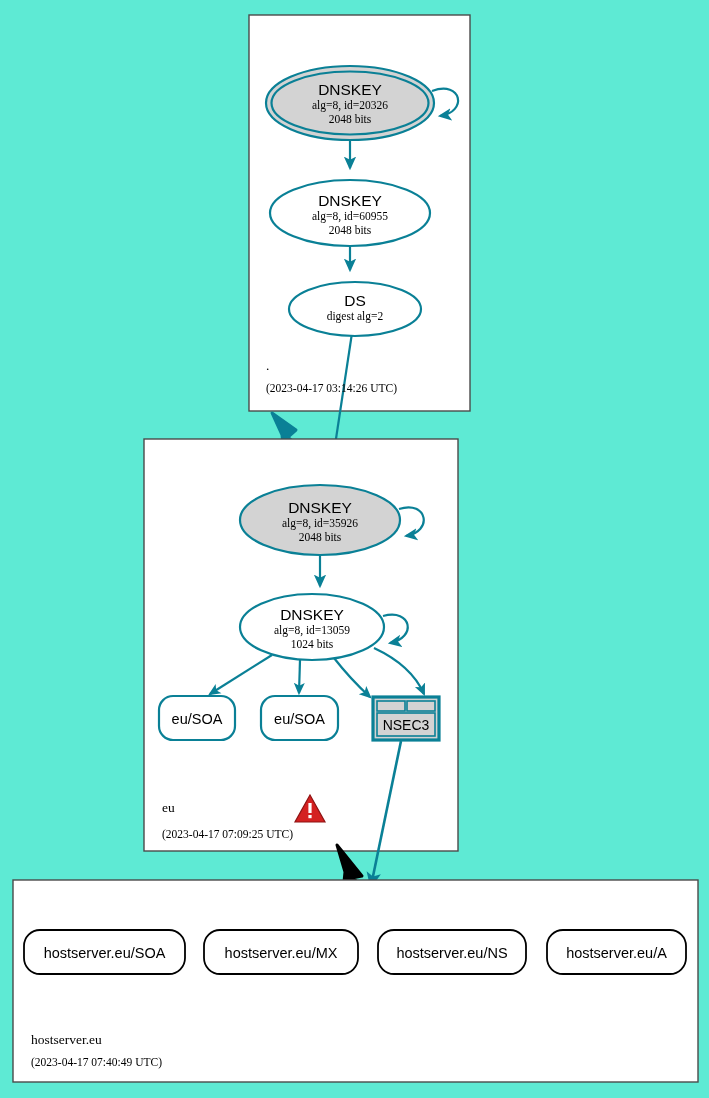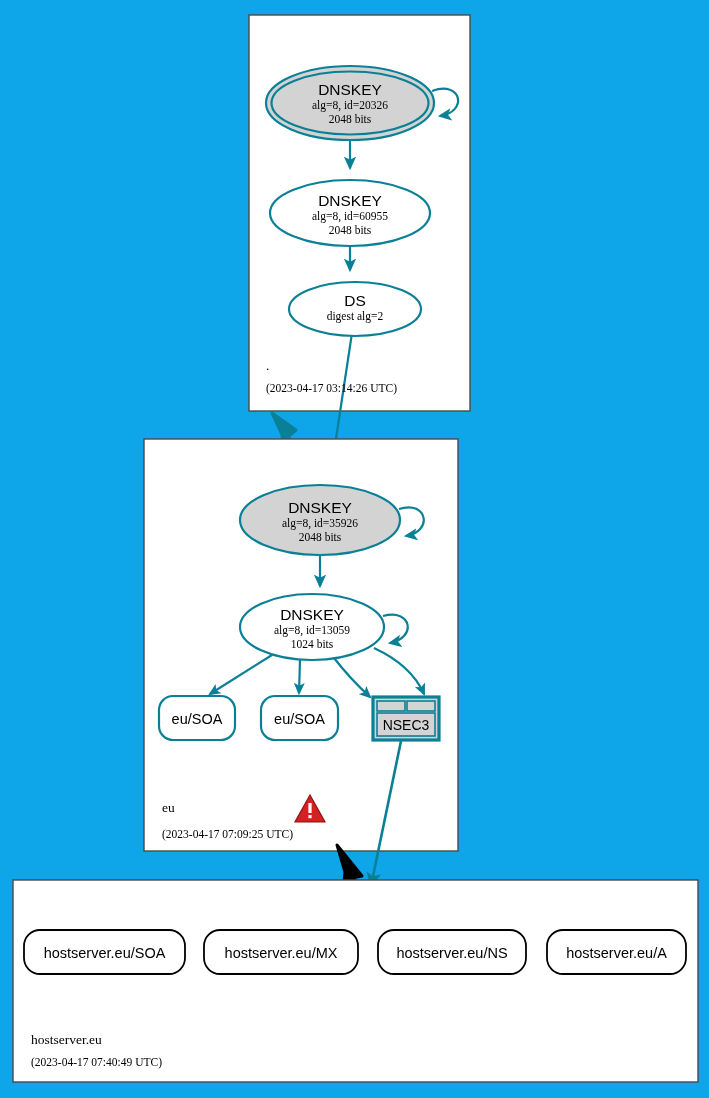--- a/index.html
+++ b/index.html
@@ -4,21 +4,21 @@
 <style>
   html, body {
     margin: 0;
     padding: 0;
     background: #ffffff;
   }
   #canvas {
     position: relative;
     width: 709px;
     height: 1098px;
-    background: #0ea5e9;
+    background: #5eead4;
     overflow: hidden;
     font-family: "Liberation Sans", sans-serif;
   }
   svg#graph {
     position: absolute;
     left: 0;
     top: 0;
     width: 709px;
     height: 1098px;
   }

